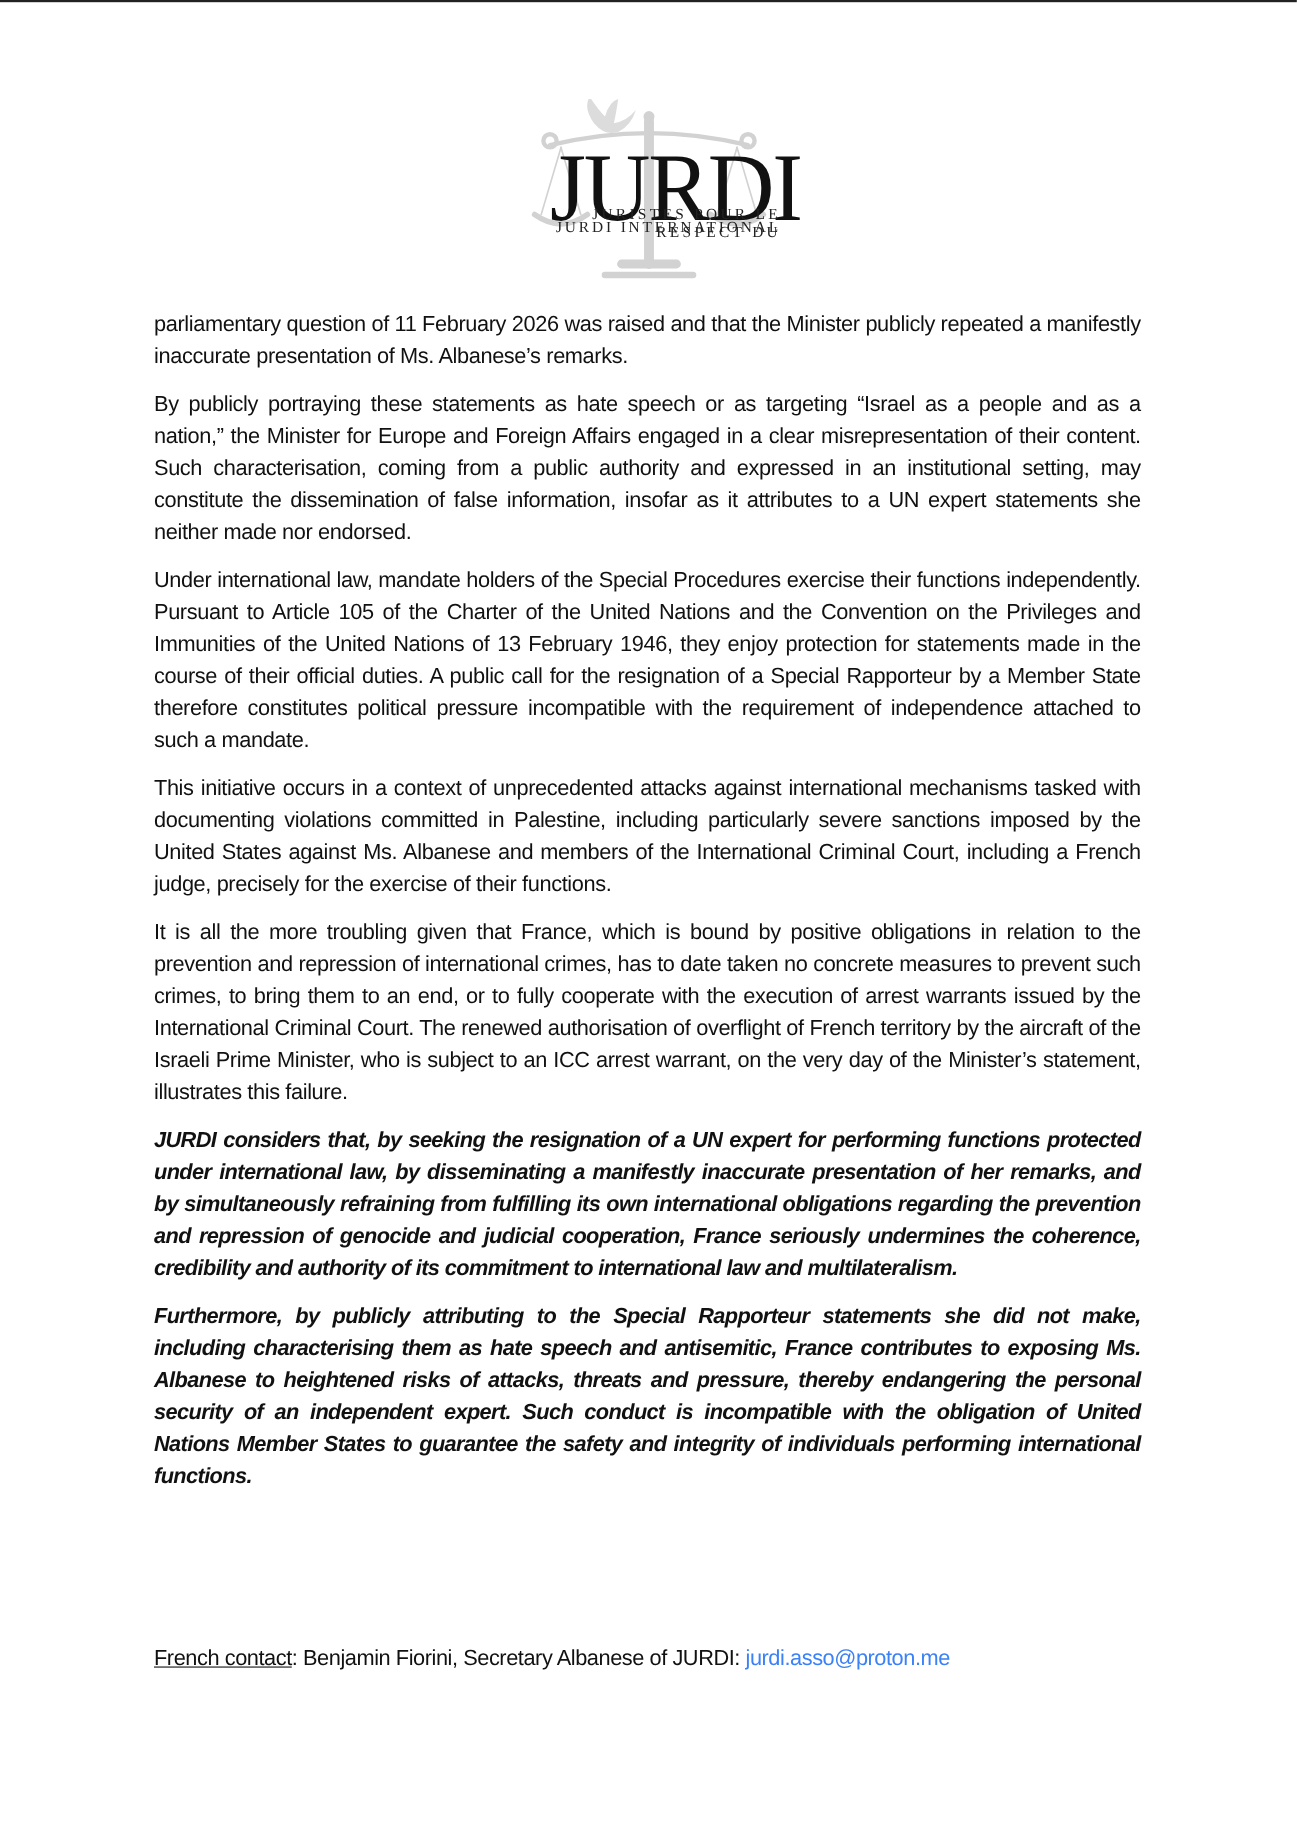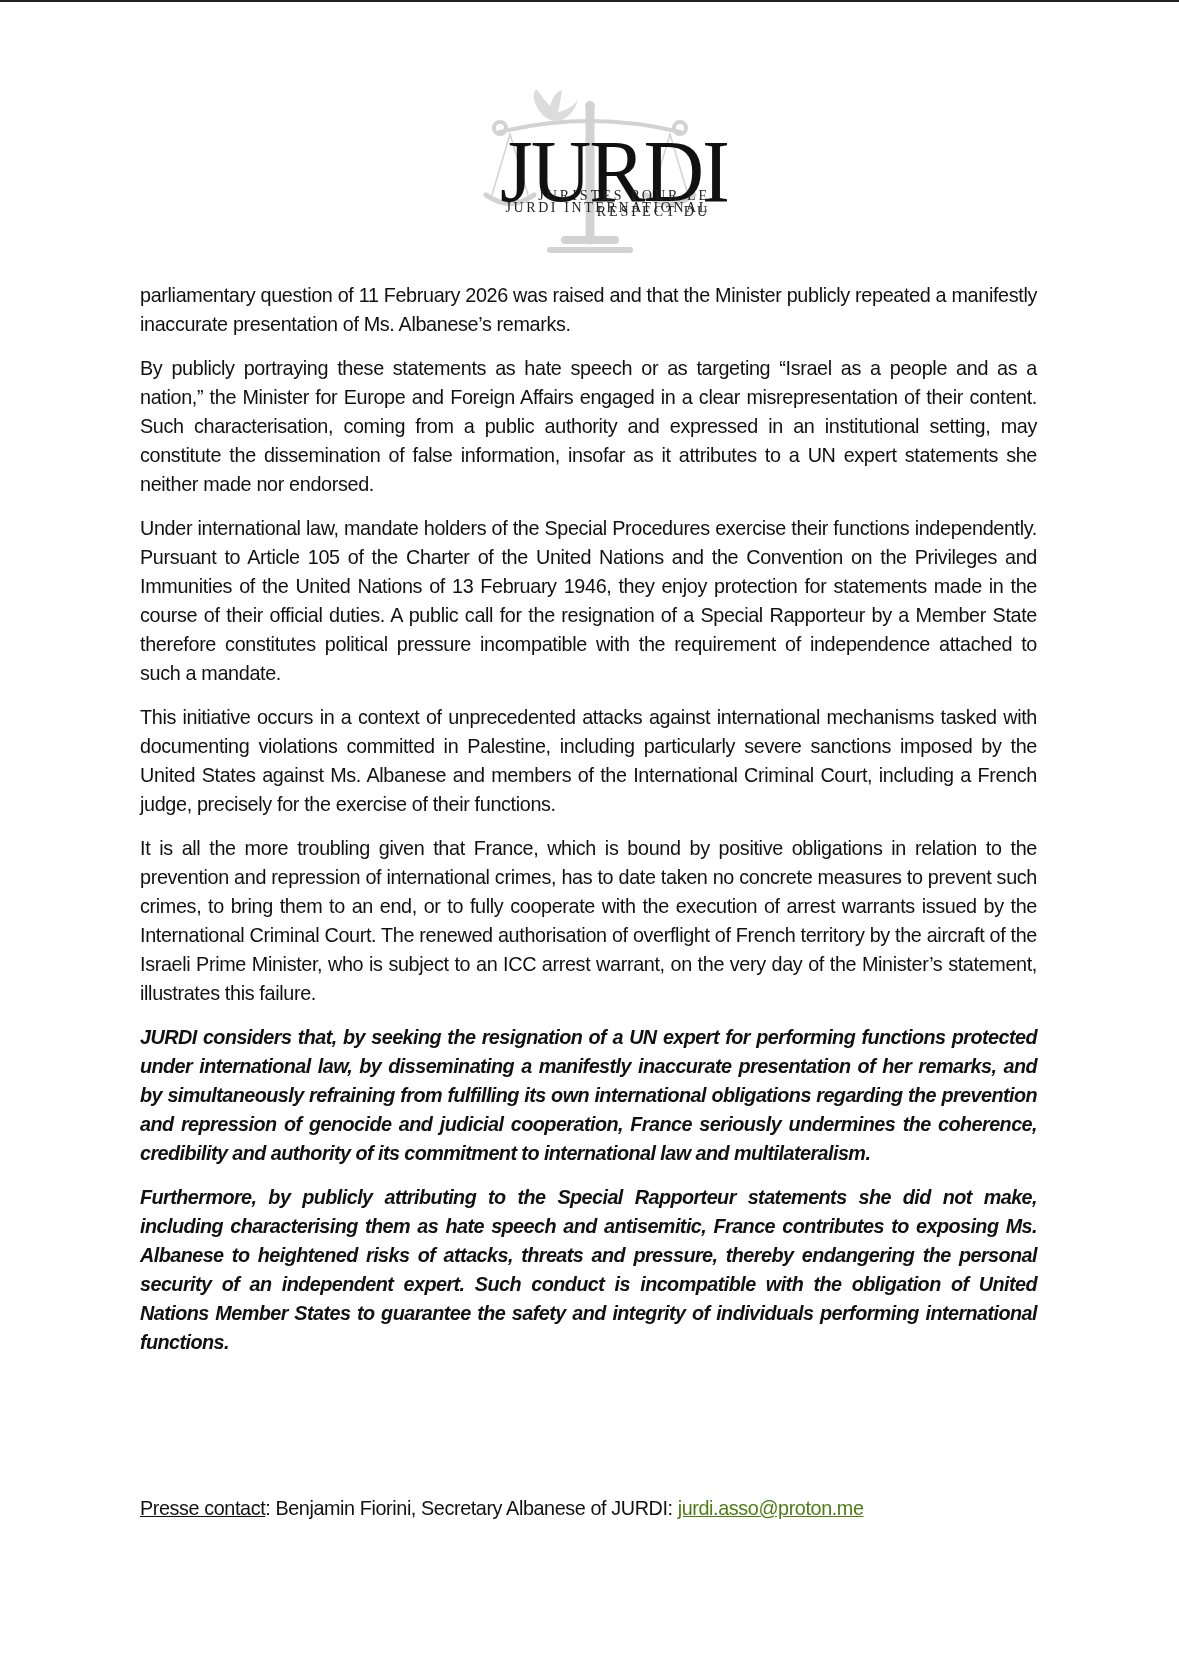--- a/index.html
+++ b/index.html
@@ -27,21 +27,21 @@
     margin-top: 20px;
   }
   .content p { margin: 0 0 15px 0; letter-spacing: -0.35px; word-spacing: 0px; }
   .content p.bold { font-weight: bold; letter-spacing: -0.55px; font-style: italic; }
   .contact {
     position: absolute; left: 140px; top: 1494px;
     font-family: "Liberation Sans", "DejaVu Sans", sans-serif;
     font-size: 19.8px; line-height: 29px; color: #111; letter-spacing: -0.4px;
   }
   .contact .label { text-decoration: underline; }
-  .contact a { color: #4d7c0f; text-decoration: underline; }
+  .contact a { color: #3b82f6; }
 </style>
 </head>
 <body>
 
 <div class="top-rule"></div>
 
 <div class="logo">
   <svg width="240" height="165" viewBox="0 0 240 165">
     <g fill="none" stroke="#d2d2d2" stroke-width="4" stroke-linecap="round">
 
@@ -76,14 +76,14 @@
   <p>parliamentary question of 11 February 2026 was raised and that the Minister publicly repeated a manifestly inaccurate presentation of Ms. Albanese’s remarks.</p>
   <p>By publicly portraying these statements as hate speech or as targeting “Israel as a people and as a nation,” the Minister for Europe and Foreign Affairs engaged in a clear misrepresentation of their content. Such characterisation, coming from a public authority and expressed in an institutional setting, may constitute the dissemination of false information, insofar as it attributes to a UN expert statements she neither made nor endorsed.</p>
   <p>Under international law, mandate holders of the Special Procedures exercise their functions independently. Pursuant to Article 105 of the Charter of the United Nations and the Convention on the Privileges and Immunities of the United Nations of 13 February 1946, they enjoy protection for statements made in the course of their official duties. A public call for the resignation of a Special Rapporteur by a Member State therefore constitutes political pressure incompatible with the requirement of independence attached to such a mandate.</p>
   <p>This initiative occurs in a context of unprecedented attacks against international mechanisms tasked with documenting violations committed in Palestine, including particularly severe sanctions imposed by the United States against Ms. Albanese and members of the International Criminal Court, including a French judge, precisely for the exercise of their functions.</p>
   <p>It is all the more troubling given that France, which is bound by positive obligations in relation to the prevention and repression of international crimes, has to date taken no concrete measures to prevent such crimes, to bring them to an end, or to fully cooperate with the execution of arrest warrants issued by the International Criminal Court. The renewed authorisation of overflight of French territory by the aircraft of the Israeli Prime Minister, who is subject to an ICC arrest warrant, on the very day of the Minister’s statement, illustrates this failure.</p>
   <p class="bold">JURDI considers that, by seeking the resignation of a UN expert for performing functions protected under international law, by disseminating a manifestly inaccurate presentation of her remarks, and by simultaneously refraining from fulfilling its own international obligations regarding the prevention and repression of genocide and judicial cooperation, France seriously undermines the coherence, credibility and authority of its commitment to international law and multilateralism.</p>
   <p class="bold">Furthermore, by publicly attributing to the Special Rapporteur statements she did not make, including characterising them as hate speech and antisemitic, France contributes to exposing Ms. Albanese to heightened risks of attacks, threats and pressure, thereby endangering the personal security of an independent expert. Such conduct is incompatible with the obligation of United Nations Member States to guarantee the safety and integrity of individuals performing international functions.</p>
 </div>
 
 <div class="contact">
-  <span class="label">Presse contact</span><span>: </span><span>Benjamin Fiorini, Secretary Albanese of JURDI: </span><a title="jurdi.asso@proton.me">jurdi.asso@proton.me</a>
+  <span class="label">French contact</span><span>: </span><span>Benjamin Fiorini, Secretary Albanese of JURDI: </span><a title="jurdi.asso@proton.me">jurdi.asso@proton.me</a>
 </div>
 
 </body></html>

